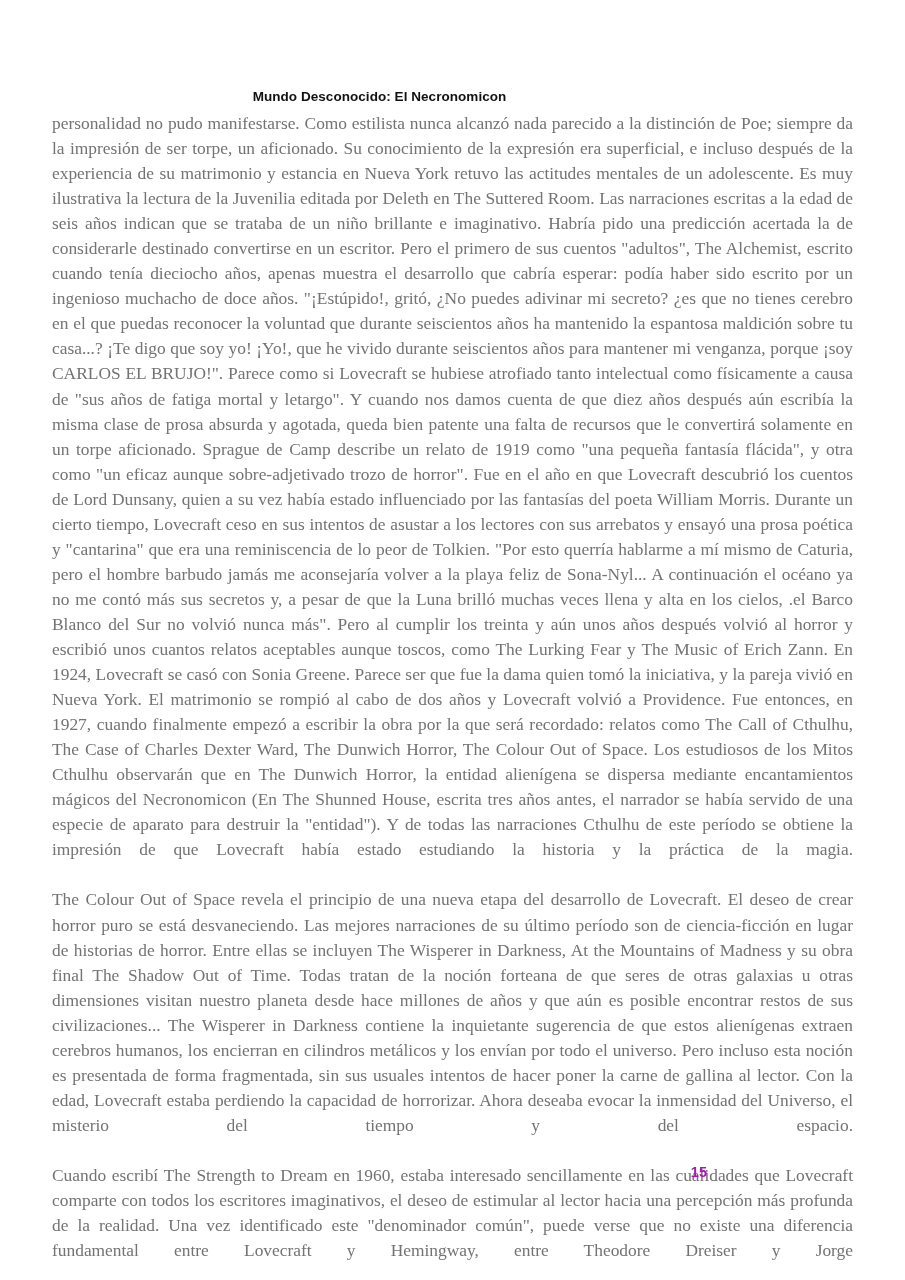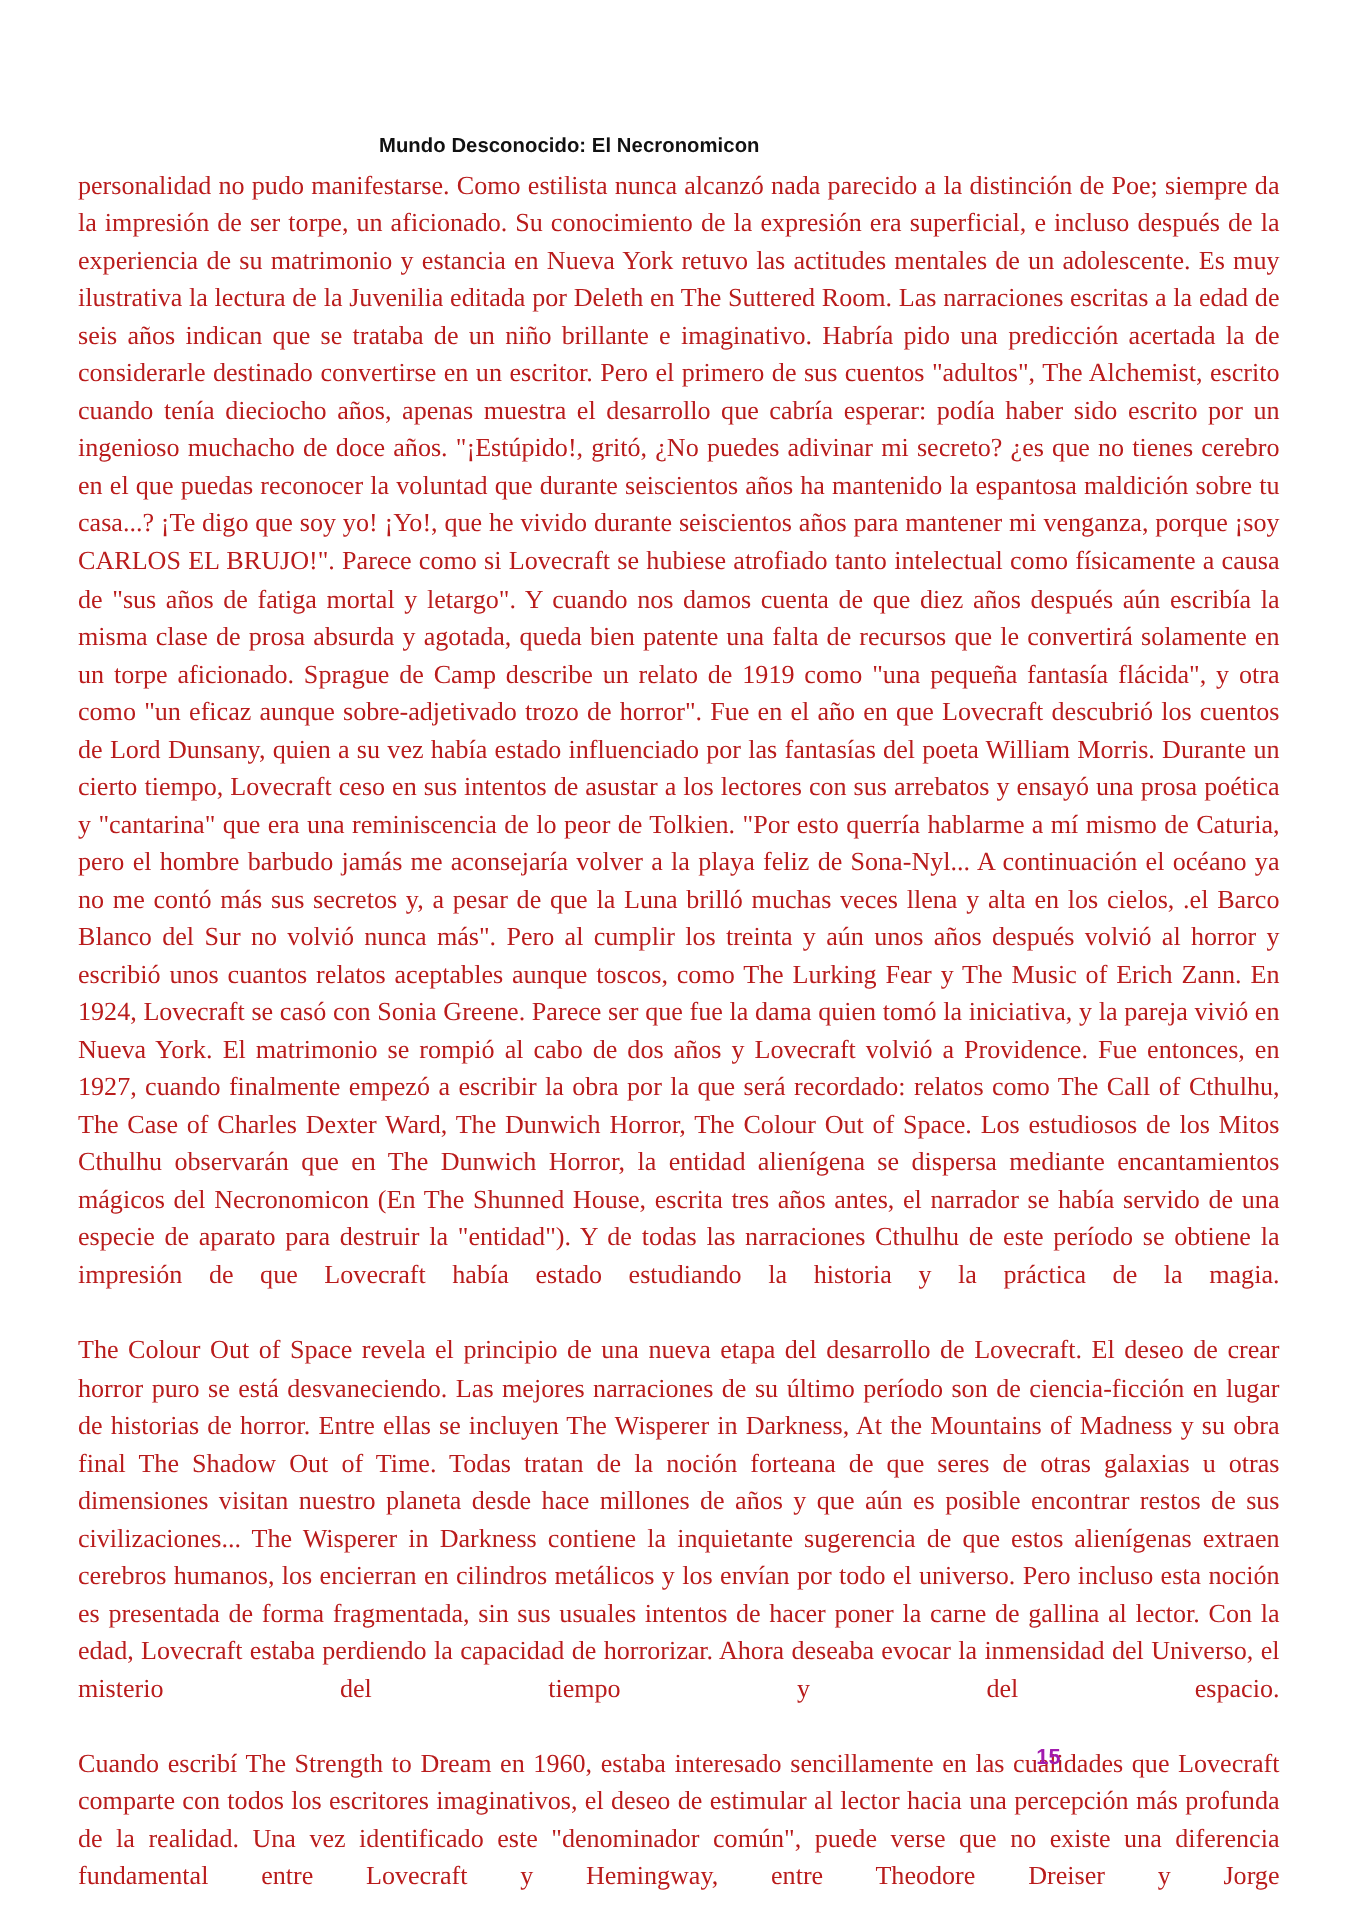--- a/index.html
+++ b/index.html
@@ -46,21 +46,21 @@
     width: 801px;
   }
 
   .para {
     margin: 0 0 0 0;
     text-align: justify;
     text-justify: inter-word;
     font-family: "Liberation Serif", "DejaVu Serif", serif;
     font-size: 17.4px;
     line-height: 25.05px;
-    color: #b91c1c;
+    color: #737373;
     hyphens: none;
     word-spacing: 0.1px;
   }
   .para + .para {
   }
   
   .para:after {
     content: "";
     display: inline-block;
     width: 100%;

